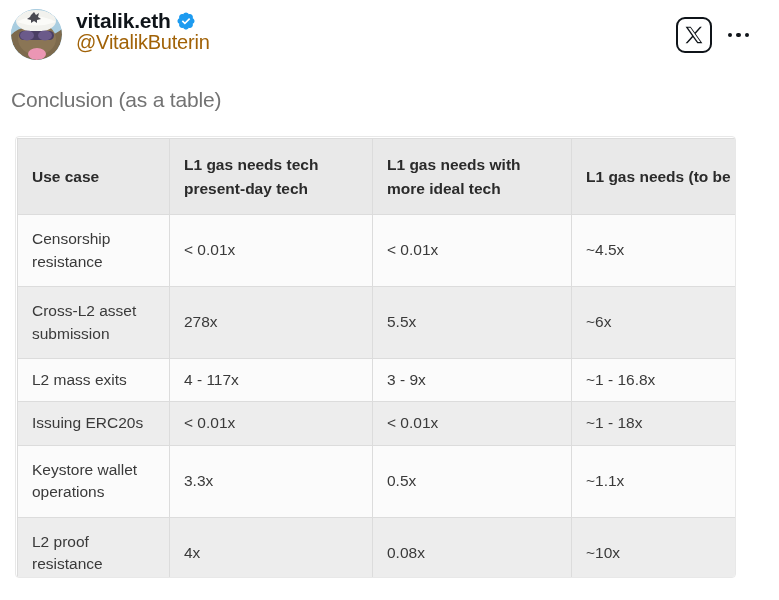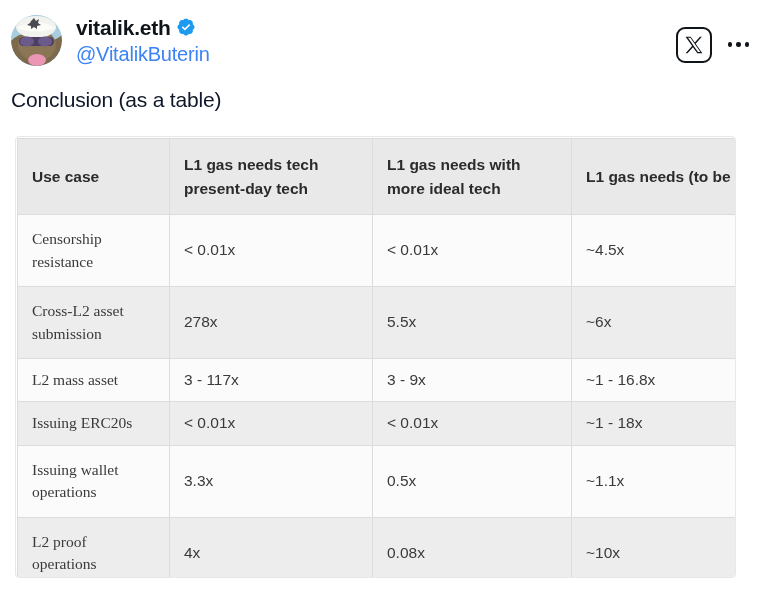--- a/index.html
+++ b/index.html
@@ -14,21 +14,21 @@
   .tweet-root {
     position: relative;
     width: 779px;
     height: 600px;
     background: #ffffff;
   }
 
   
   .tweet-header {
     display: flex;
-    align-items: center;
+    align-items: flex-start;
     padding: 9px 28px 0 11px;
     height: 72px;
   }
   .avatar {
     width: 51px; height: 51px;
     border-radius: 50%;
     flex: 0 0 51px;
     overflow: hidden;
     position: relative;
     background: #a8c8dc;
@@ -50,22 +50,21 @@
   }
   .display-name {
     font-size: 21px;
     font-weight: bold;
     color: #0f1419;
     letter-spacing: -0.2px;
   }
   .verified-badge { width: 20px; height: 20px; display:block; }
   .handle {
     font-size: 20px;
-    color: #3b82f6;
-    margin-top: 5px;
+    color: #a16207;
     letter-spacing: -0.2px;
   }
 
   .header-actions {
     margin-left: auto;
     display: flex;
     align-items: center;
     gap: 14px;
     padding-top: 8px;
   }
@@ -84,21 +83,21 @@
     padding: 6px 2px;
   }
   .more-dots i {
     width: 4.5px; height: 4.5px; border-radius: 50%;
     background: #0f1419; display: block;
   }
 
   
   .tweet-text {
     font-size: 21px;
-    color: #0f172a;
+    color: #737373;
     padding: 14px 8px 0 11px;
     line-height: 1.3;
     letter-spacing: -0.2px;
   }
 
   
   .table-card {
     position: absolute;
     left: 15px;
     top: 136px;
@@ -141,21 +140,21 @@
   table.gas-table tbody td {
     color: #3a3a3a;
     font-size: 15.5px;
     font-weight: normal;
     line-height: 1.45;
   }
   table.gas-table tbody tr.odd td { background: #fbfbfb; }
   table.gas-table tbody tr.even td { background: #ededed; }
   table.gas-table tbody tr.tall td { height: 72px; }
   table.gas-table tbody tr.short td { height: 42px; }
-  td.usecase { color: #3a3a3a; font-family: Liberation Serif, serif; }
+  td.usecase { color: #3a3a3a; }
 </style>
 </head>
 <body>
 
 <div class="tweet-root">
 
   <div class="tweet-header">
 
     <div class="avatar">
       <svg viewBox="0 0 51 51" xmlns="http://www.w3.org/2000/svg">
@@ -229,39 +228,39 @@
           <td>&lt; 0.01x</td>
           <td>~4.5x</td>
         </tr>
         <tr class="even tall">
           <td class="usecase">Cross-L2 asset submission</td>
           <td>278x</td>
           <td>5.5x</td>
           <td>~6x</td>
         </tr>
         <tr class="odd short">
-          <td class="usecase">L2 mass asset</td>
-          <td>3 - 117x</td>
+          <td class="usecase">L2 mass exits</td>
+          <td>4 - 117x</td>
           <td>3 - 9x</td>
           <td>~1 - 16.8x</td>
         </tr>
         <tr class="even short">
           <td class="usecase">Issuing ERC20s</td>
           <td>&lt; 0.01x</td>
           <td>&lt; 0.01x</td>
           <td>~1 - 18x</td>
         </tr>
         <tr class="odd tall">
-          <td class="usecase">Issuing wallet operations</td>
+          <td class="usecase">Keystore wallet operations</td>
           <td>3.3x</td>
           <td>0.5x</td>
           <td>~1.1x</td>
         </tr>
         <tr class="even tall">
-          <td class="usecase">L2 proof operations</td>
+          <td class="usecase">L2 proof resistance</td>
           <td>4x</td>
           <td>0.08x</td>
           <td>~10x</td>
         </tr>
       </tbody>
     </table>
   </div>
 
 </div>
 

